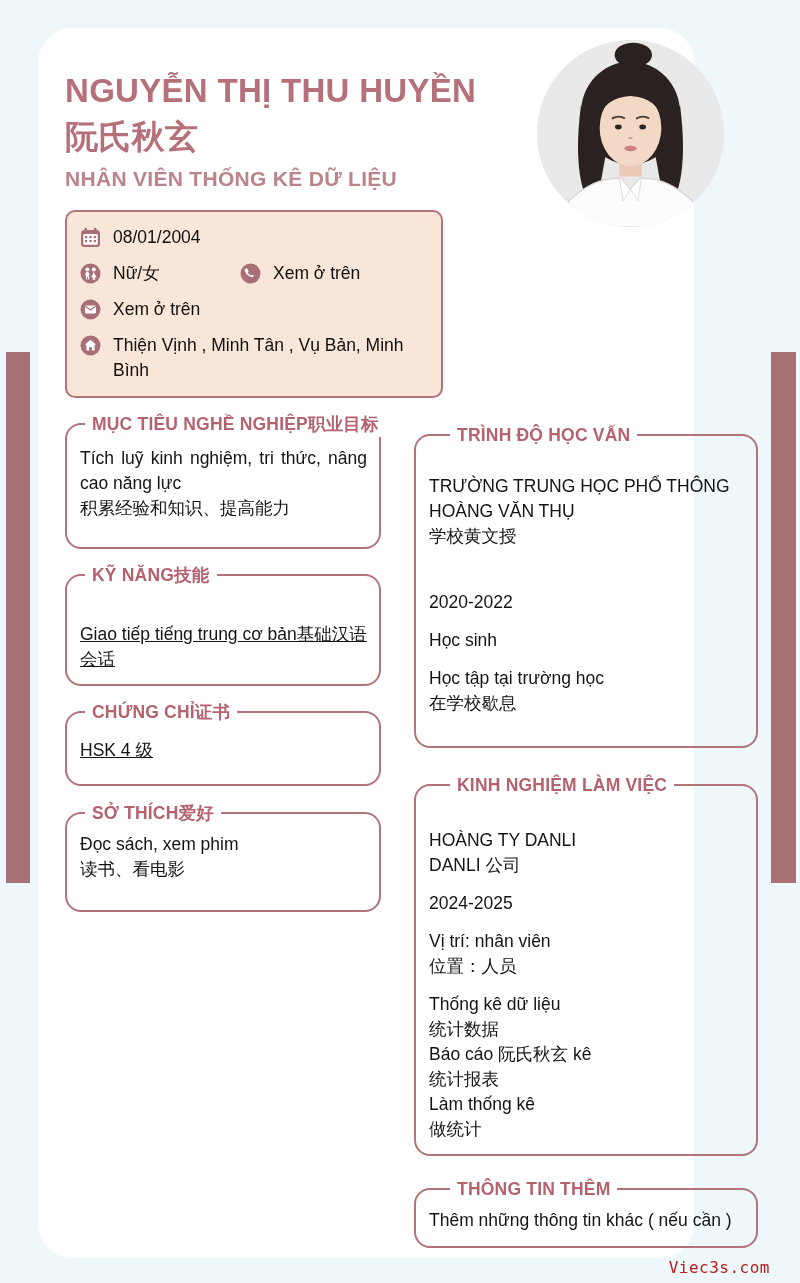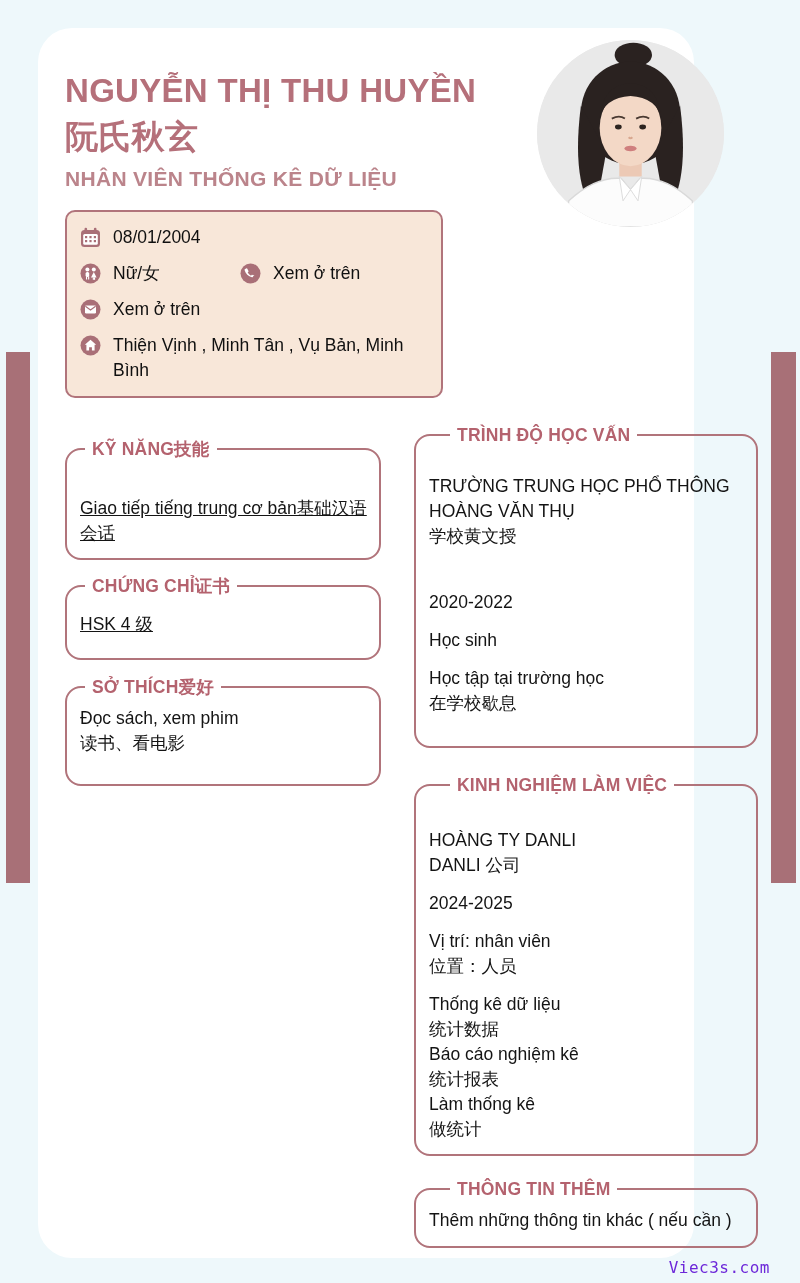--- a/index.html
+++ b/index.html
@@ -74,21 +74,21 @@
   .h-exp{min-height:365px;padding-top:42px;}
   .h-add{min-height:60px;padding-top:18px;}
   .justify{text-align:justify;}
   .bold{font-weight:normal;}
   .para{margin-top:13px;}
   .line{display:block;}
   
   .footer{
     position:absolute;right:30px;bottom:6px;
     font-family:"DejaVu Sans Mono", monospace;
-    font-size:16px;color:#6d28d9;letter-spacing:.5px;
+    font-size:16px;color:#b91c1c;letter-spacing:.5px;
   }
 </style>
 </head>
 <body>
 
 <div id="stage">
 
   <div class="accent-bar accent-left"></div>
   <div class="accent-bar accent-right"></div>
 
@@ -184,20 +184,25 @@
           <path d="M10.5,4.8 L16.2,9.8 H14.6 V15.6 H11.9 V12.2 H9.1 V15.6 H6.4 V9.8 H4.8 Z" fill="#ffffff"></path>
         </svg>
         <span>Thiện Vịnh , Minh Tân , Vụ Bản, Minh Bình</span>
       </div>
     </div>
 
     <div class="columns">
 
       <div class="col-left">
 
+        <div class="box h-objective">
+          <span class="legend">MỤC TIÊU NGHỀ NGHIỆP职业目标</span>
+          <div class="justify">Tích luỹ kinh nghiệm, tri thức, nâng cao năng lực</div>
+          <div>积累经验和知识、提高能力</div>
+        </div>
 
         <div class="box h-skills gap25">
           <span class="legend">KỸ NĂNG技能</span>
           <div>Giao tiếp tiếng trung cơ bản基础汉语会话</div>
         </div>
 
         <div class="box h-cert gap25">
           <span class="legend">CHỨNG CHỈ证书</span>
           <div>HSK 4 级</div>
         </div>
@@ -235,21 +240,21 @@
             <span class="line">DANLI 公司</span>
           </div>
           <div class="para">2024-2025</div>
           <div class="para">
             <span class="line">Vị trí: nhân viên</span>
             <span class="line">位置：人员</span>
           </div>
           <div class="para">
             <span class="line">Thống kê dữ liệu</span>
             <span class="line">统计数据</span>
-            <span class="line">Báo cáo nghiệm kê</span>
+            <span class="line">Báo cáo 阮氏秋玄 kê</span>
             <span class="line">统计报表</span>
             <span class="line">Làm thống kê</span>
             <span class="line">做统计</span>
           </div>
         </div>
 
         <div class="box h-add gap32">
           <span class="legend">THÔNG TIN THÊM</span>
           <div>Thêm những thông tin khác ( nếu cần )</div>
         </div>

